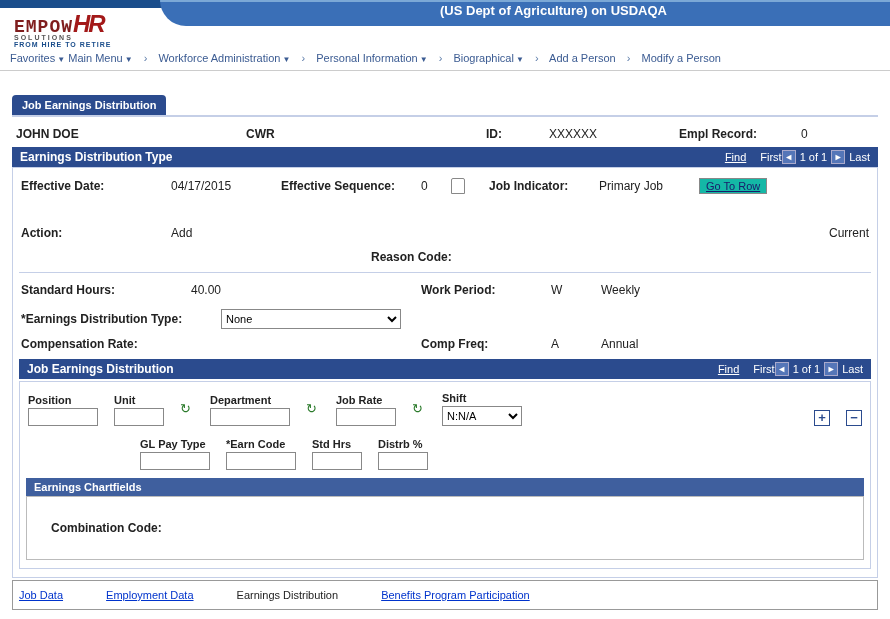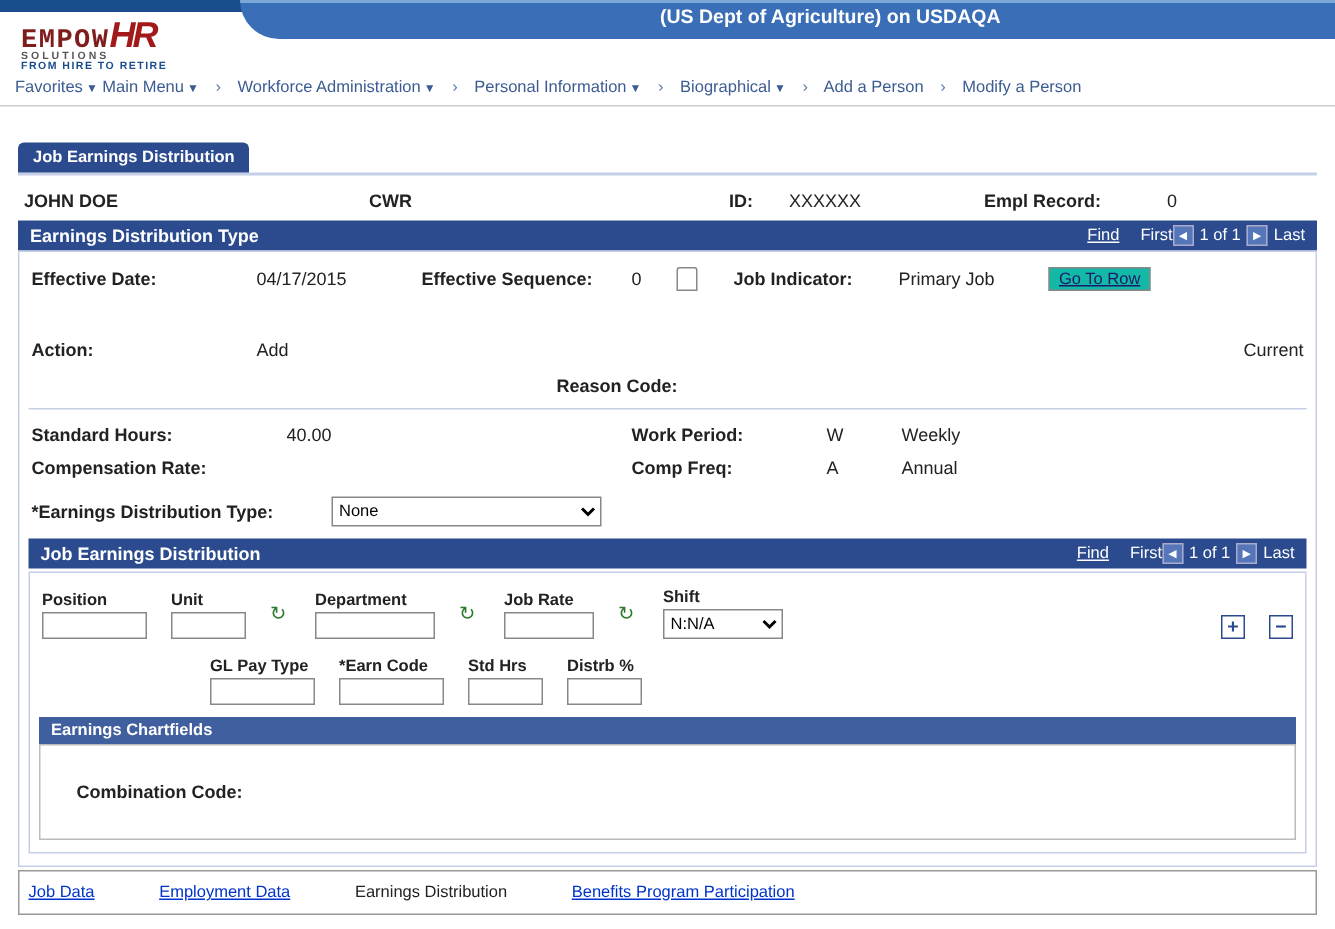--- a/index.html
+++ b/index.html
@@ -65,21 +65,21 @@
 .info-row {
   display: flex;
   padding: 10px 4px 6px 4px;
   font-weight: bold;
   font-size: 12px;
 }
 .info-row > div { flex: 0 0 auto; }
 .info-row .name { width: 230px; }
 .info-row .cwr  { width: 240px; }
 .info-row .idlbl { width: 40px; }
-.info-row .idval { width: 130px; font-weight: normal; }
+.info-row .idval { width: 130px; font-weight: normal; margin-left: 23px; }
 .info-row .empllbl { width: 122px; }
 .info-row .emplval { font-weight: normal; }
 .section-bar {
   background: #2b4b8e;
   color: #fff;
   font-weight: bold;
   padding: 3px 8px;
   display: flex;
   align-items: center;
   font-size: 12px;
@@ -277,33 +277,33 @@
     <div style="border-top:1px solid #c5cfe7;margin:4px 0;"></div>
 
     <div class="formrow" style="margin-top:6px;">
       <span class="lbl" style="width:170px;">Standard Hours:</span>
       <span class="val" style="width:230px;">40.00</span>
       <span class="lbl" style="width:130px;">Work Period:</span>
       <span class="val" style="width:50px;">W</span>
       <span class="val">Weekly</span>
     </div>
 
+    <div class="formrow" style="margin-top:4px;">
+      <span class="lbl" style="width:200px;">*Earnings Distribution Type:</span>
+      <select class="sel" style="width:180px;">
+        <option>None</option>
+      </select>
+    </div>
+
     <div class="formrow">
       <span class="lbl" style="width:170px;">Compensation Rate:</span>
       <span class="val" style="width:230px;"></span>
       <span class="lbl" style="width:130px;">Comp Freq:</span>
       <span class="val" style="width:50px;">A</span>
       <span class="val">Annual</span>
-    </div>
-
-    <div class="formrow" style="margin-top:4px;">
-      <span class="lbl" style="width:200px;">*Earnings Distribution Type:</span>
-      <select class="sel" style="width:180px;">
-        <option>None</option>
-      </select>
     </div>
 
     <div class="section-bar" style="margin-top:4px;">
       <span class="title">Job Earnings Distribution</span>
       <a>Find</a>
       <span class="pager-txt">First</span>
       <span class="navbox">◄</span>
       <span class="pager-txt" style="margin:0 4px;">1 of 1</span>
       <span class="navbox">►</span>
       <span class="pager-txt" style="margin-left:4px;">Last</span>

